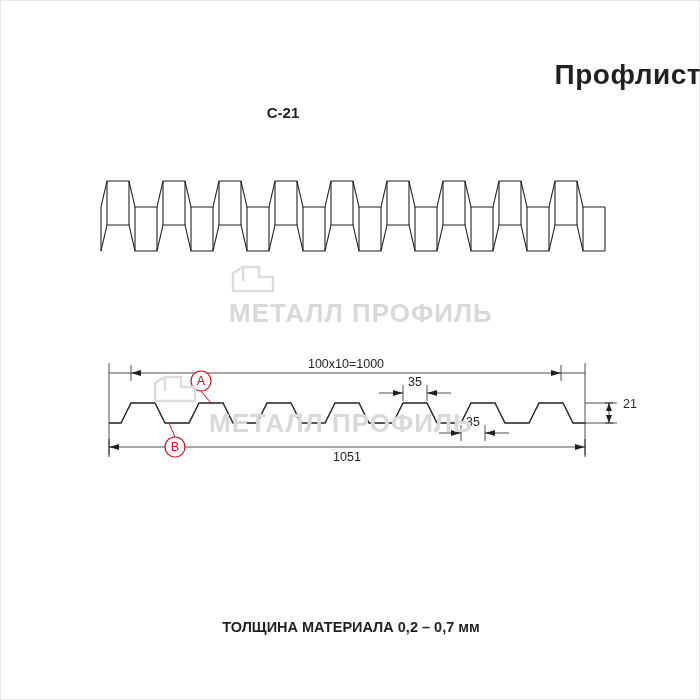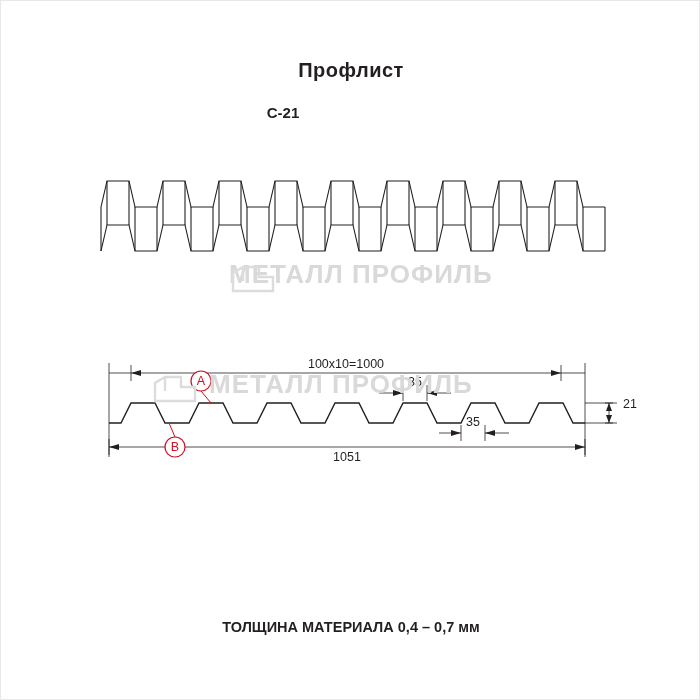--- a/index.html
+++ b/index.html
@@ -20,22 +20,22 @@
     width: 700px;
     height: 700px;
     box-sizing: border-box;
     border: 1px solid #e8e8e8;
   }
   .title {
     position: absolute;
     top: 58px;
     left: 0;
     width: 700px;
-    text-align: center;
-    font-size: 20px;
+    text-align: right;
+    font-size: 28px;
     font-weight: bold;
     letter-spacing: 0.5px;
     color: #231f20;
   }
   .subtitle {
     position: absolute;
     top: 103px;
     left: 0;
     width: 564px;
     text-align: center;
@@ -69,20 +69,21 @@
   }
   .wm {
     position: absolute;
     pointer-events: none;
     color: #d9d9d9;
     font-size: 26px;
     font-weight: bold;
     letter-spacing: 1px;
     white-space: nowrap;
     font-family: "Liberation Sans", sans-serif;
+    margin-top: 39px;
   }
   .wm-1 { top: 258px; left: 228px; }
   .wm-2 { top: 368px; left: 208px; }
   .wm-icon {
     position: absolute;
     pointer-events: none;
   }
   svg { display: block; overflow: visible; }
   .dim-txt {
     font-family: "Liberation Sans", sans-serif;
@@ -235,14 +236,14 @@
       <path d="M14 4 L14 18" fill="none" stroke="#dcdcdc" stroke-width="2.4"></path>
     </svg>
   </div>
   <div class="wm-icon" style="top:372px; left:150px;">
     <svg width="58" height="34" viewBox="0 0 58 34">
       <path d="M4 28 L4 10 L14 4 L30 4 L30 14 L44 14 L44 28 Z" fill="none" stroke="#dcdcdc" stroke-width="2.4"></path>
       <path d="M14 4 L14 18" fill="none" stroke="#dcdcdc" stroke-width="2.4"></path>
     </svg>
   </div>
 
-  <div class="footer">ТОЛЩИНА МАТЕРИАЛА 0,4 – 0,7 мм</div>
+  <div class="footer">ТОЛЩИНА МАТЕРИАЛА 0,2 – 0,7 мм</div>
 </div>
 
 </body></html>

